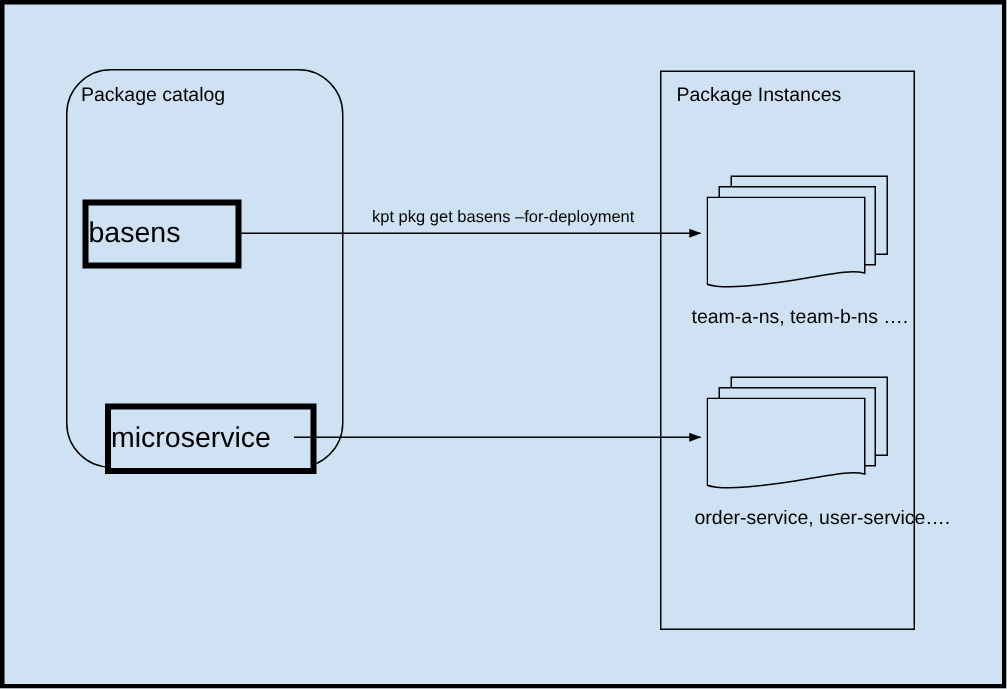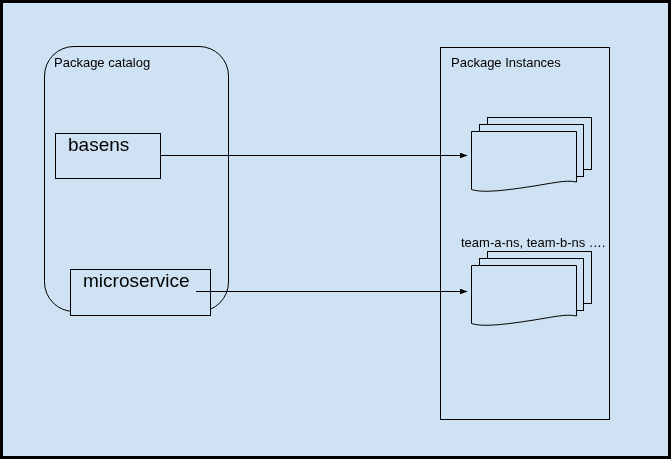--- a/index.html
+++ b/index.html
@@ -20,24 +20,25 @@
   }
   .group-title {
     position:absolute;
     left:9px; top:8px;
     font-size:13px;
     line-height:15px;
     white-space:nowrap;
   }
   .pkg-box {
     position:absolute;
-    border:1px solid #000000;
+    border:4px solid #000000;
     background:#cfe2f3;
     display:flex;
-    padding-left:12px;
+    align-items:center;
+    padding-left:0;
     font-size:19px;
     white-space:nowrap;
   }
   .doc-stack { position:absolute; }
   .doc-sheet {
     position:absolute;
     width:105px; height:53px;
     border:1px solid #000000;
     background:#cfe2f3;
   }
@@ -78,30 +79,32 @@
     <div class="group-title" style="left:10px; top:7px;">Package Instances</div>
   </div>
 
   <div class="doc-stack" style="left:468px; top:114px; width:122px; height:77px;">
     <div class="doc-sheet" style="left:16px; top:0;"></div>
     <div class="doc-sheet" style="left:8px; top:7px;"></div>
     <svg class="doc-front" style="left:0; top:14px;" width="107" height="64" viewBox="0 0 107 64">
       <path d="M 0.5 0.5 L 105.5 0.5 L 105.5 51 C 95 48.5, 80 52.5, 60 55.5 C 38 58.8, 12 62.5, 0.5 58.5 Z" fill="#cfe2f3" stroke="#000000" stroke-width="1"></path>
     </svg>
   </div>
-  <div class="caption" style="left:458px; top:200px;margin-top:32px;">team-a-ns, team-b-ns ….</div>
+  <div class="caption" style="left:458px; top:200px;">team-a-ns, team-b-ns ….</div>
 
   <div class="doc-stack" style="left:468px; top:248px; width:122px; height:77px;">
     <div class="doc-sheet" style="left:16px; top:0;"></div>
     <div class="doc-sheet" style="left:8px; top:7px;"></div>
     <svg class="doc-front" style="left:0; top:14px;" width="107" height="64" viewBox="0 0 107 64">
       <path d="M 0.5 0.5 L 105.5 0.5 L 105.5 51 C 95 48.5, 80 52.5, 60 55.5 C 38 58.8, 12 62.5, 0.5 58.5 Z" fill="#cfe2f3" stroke="#000000" stroke-width="1"></path>
     </svg>
   </div>
+  <div class="caption" style="left:460px; top:334px;">order-service, user-service….</div>
 
+  <div class="cmd-label" style="left:245px; top:136px;">kpt pkg get basens –for-deployment</div>
 
   <svg class="arrows-layer" width="671" height="459" viewBox="0 0 671 459">
     <defs>
       <marker id="arrowhead" markerWidth="9" markerHeight="8" refX="7.5" refY="3" orient="auto">
         <path d="M0,0 L8,3 L0,6 Z" fill="#000000"></path>
       </marker>
     </defs>
     <line x1="157" y1="152.5" x2="464" y2="152.5" stroke="#000000" stroke-width="1" marker-end="url(#arrowhead)"></line>
     <line x1="193" y1="288.5" x2="464" y2="288.5" stroke="#000000" stroke-width="1" marker-end="url(#arrowhead)"></line>
   </svg>

